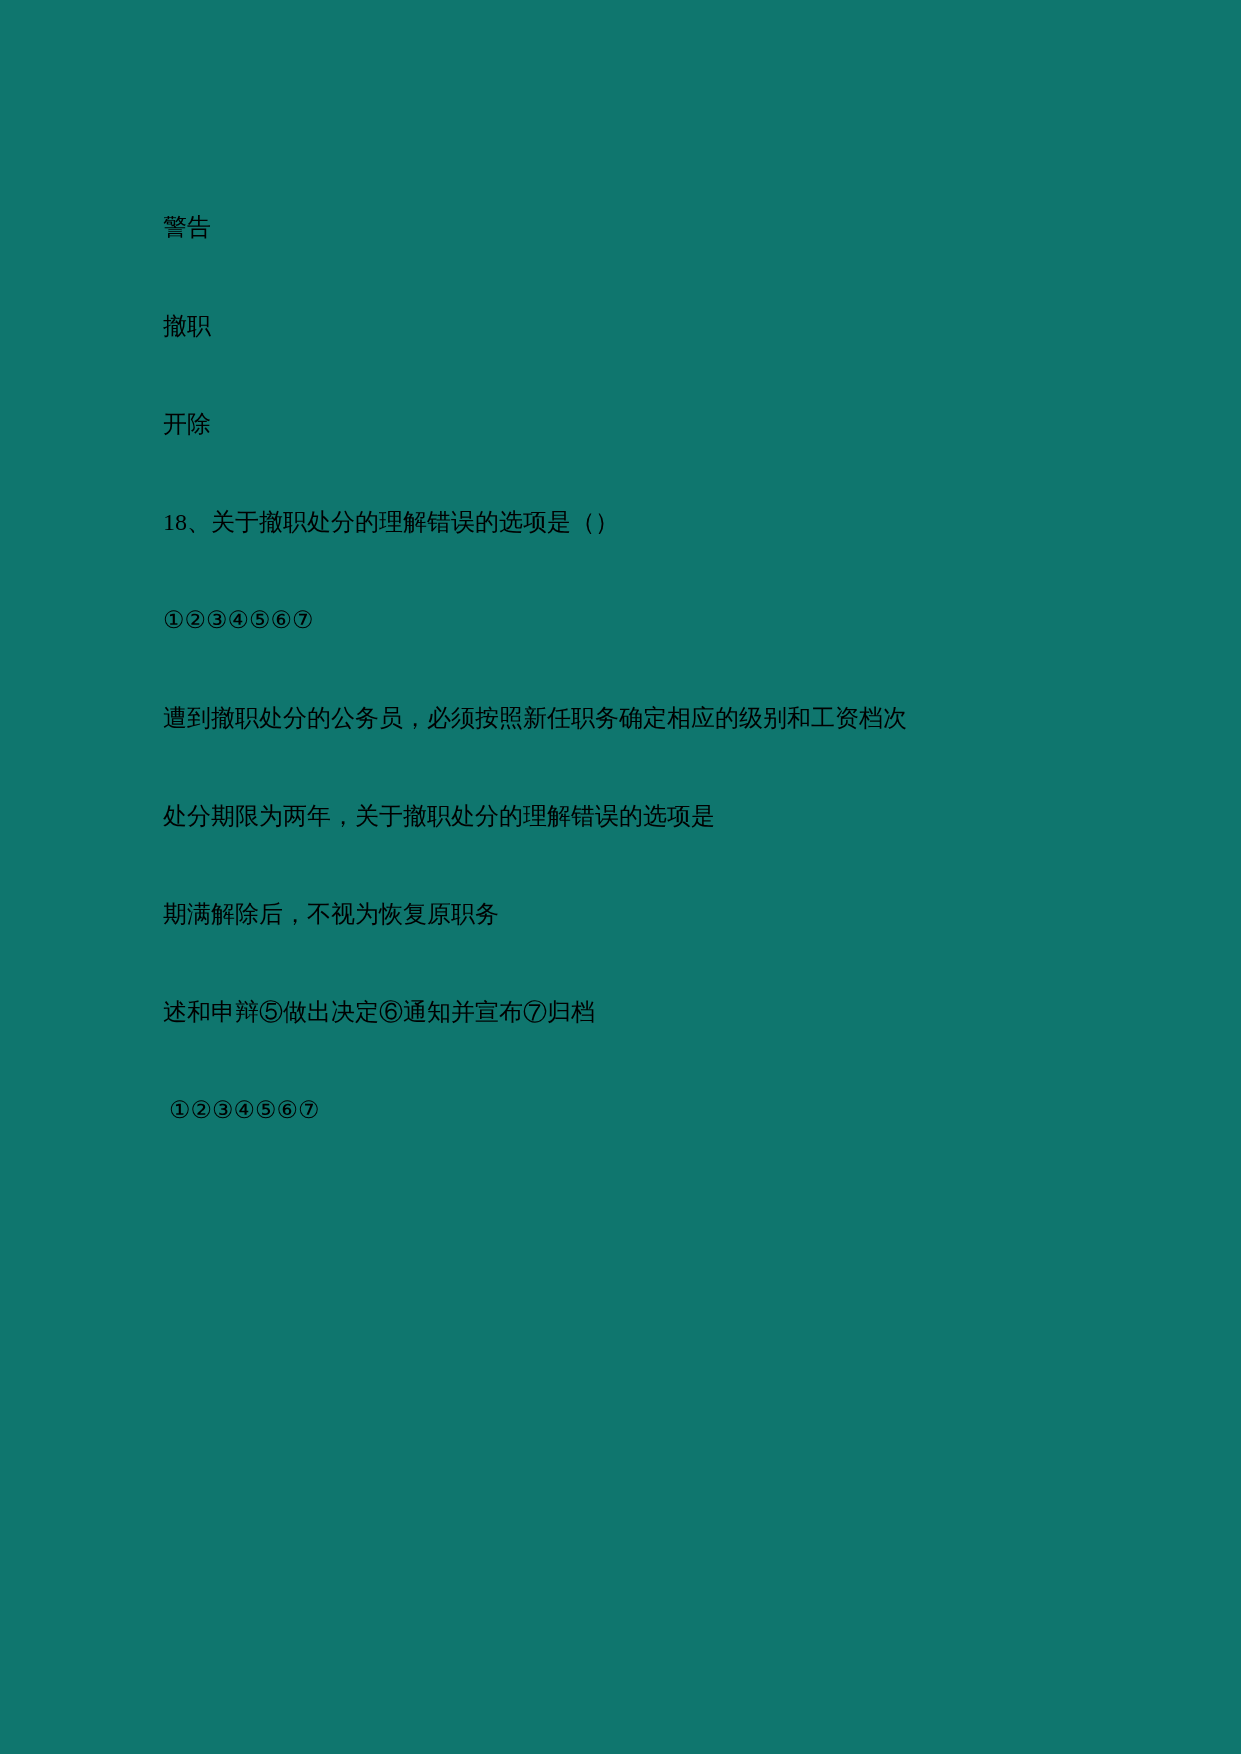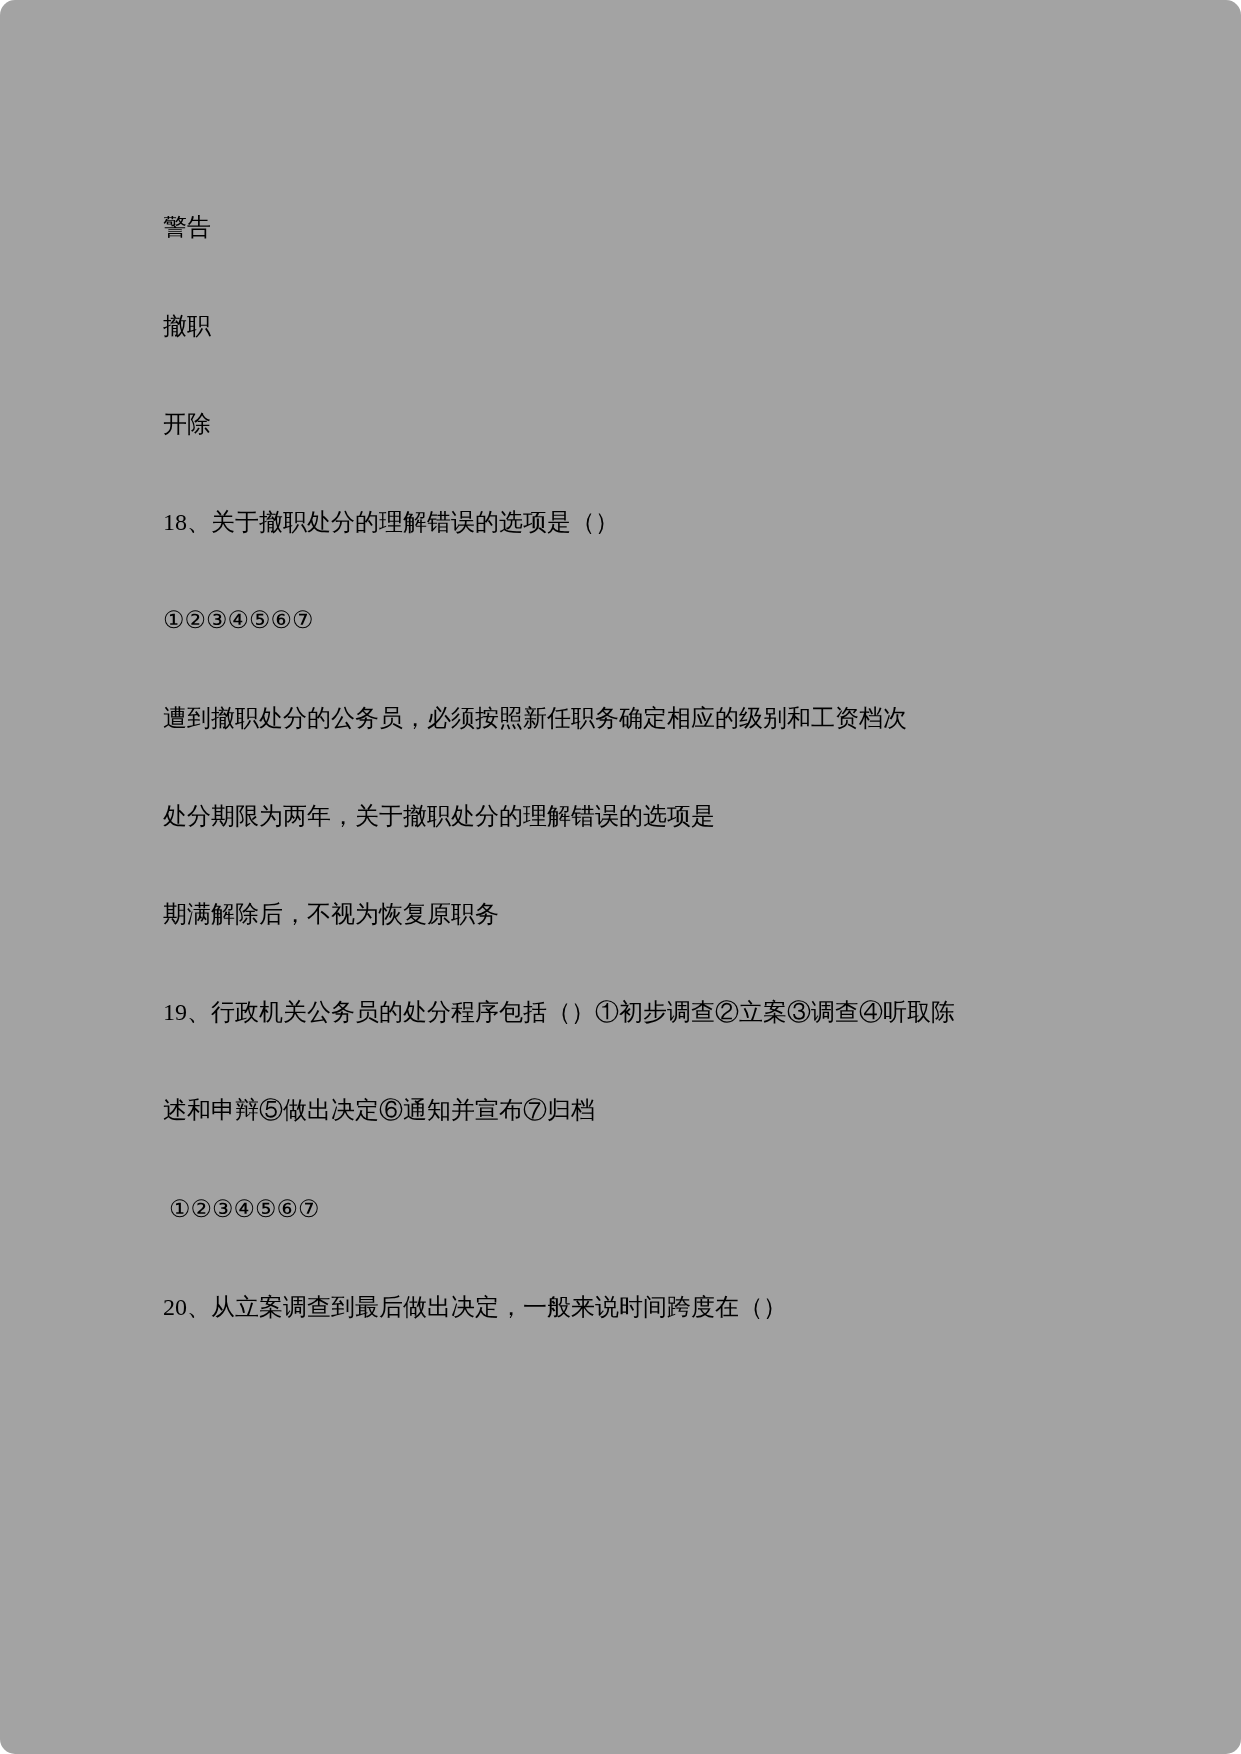--- a/index.html
+++ b/index.html
@@ -9,22 +9,21 @@
   body {
     background: #ffffff;
     width: 1241px;
     height: 1754px;
     overflow: hidden;
   }
   .page {
     position: relative;
     width: 1241px;
     height: 1754px;
-    background: #a3a3a3;
-    border-radius: 15px;
+    background: #0f766e;
   }
   .doc-content {
     position: absolute;
     left: 163px;
     top: 146px;
     width: 1010px;
     font-family: "Liberation Serif", "DejaVu Serif", serif;
     font-size: 24px;
     line-height: 32.7px;
     color: #000000;
@@ -40,24 +39,22 @@
 <div class="page">
   <div class="doc-content">
     <div class="line">警告</div>
     <div class="line">撤职</div>
     <div class="line">开除</div>
     <div class="line">18、关于撤职处分的理解错误的选项是（）</div>
     <div class="line">①②③④⑤⑥⑦</div>
     <div class="line">遭到撤职处分的公务员，必须按照新任职务确定相应的级别和工资档次</div>
     <div class="line">处分期限为两年，关于撤职处分的理解错误的选项是</div>
     <div class="line">期满解除后，不视为恢复原职务</div>
-    <div class="line">19、行政机关公务员的处分程序包括（）①初步调查②立案③调查④听取陈</div>
     <div class="line">述和申辩⑤做出决定⑥通知并宣布⑦归档</div>
     <div class="line"> ①②③④⑤⑥⑦</div>
-    <div class="line">20、从立案调查到最后做出决定，一般来说时间跨度在（）</div>
     
     
     
     
     
     
     
     
     
     

